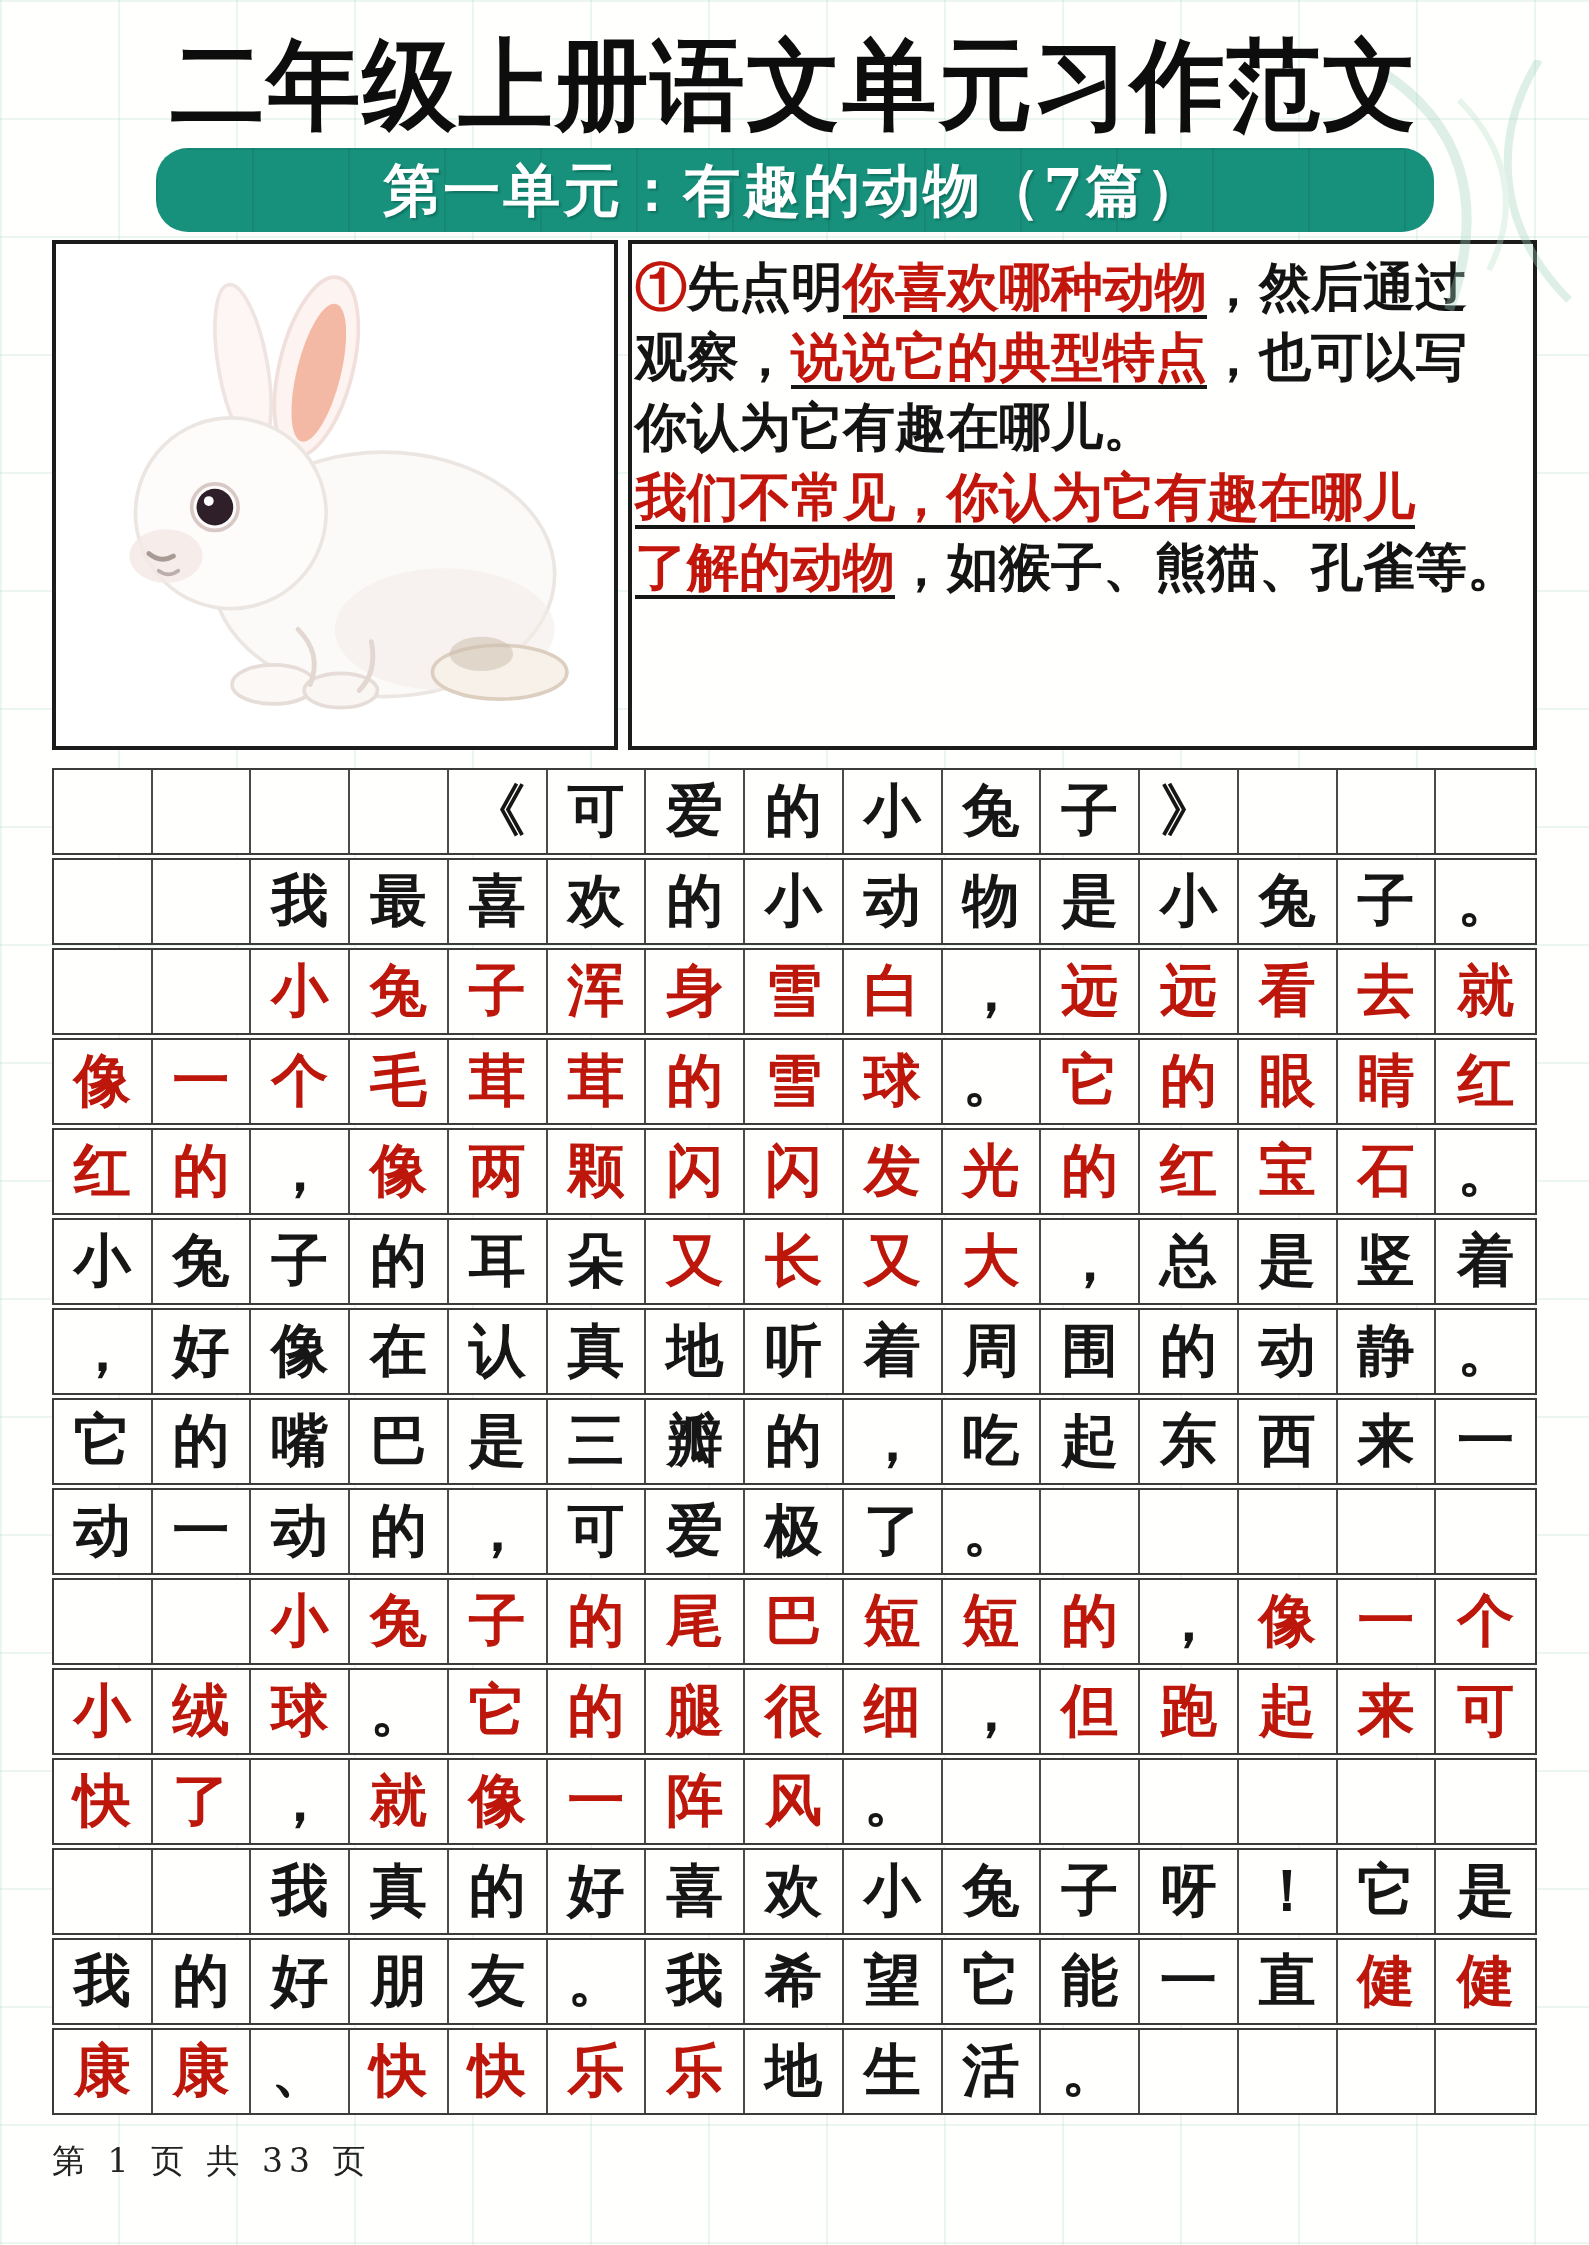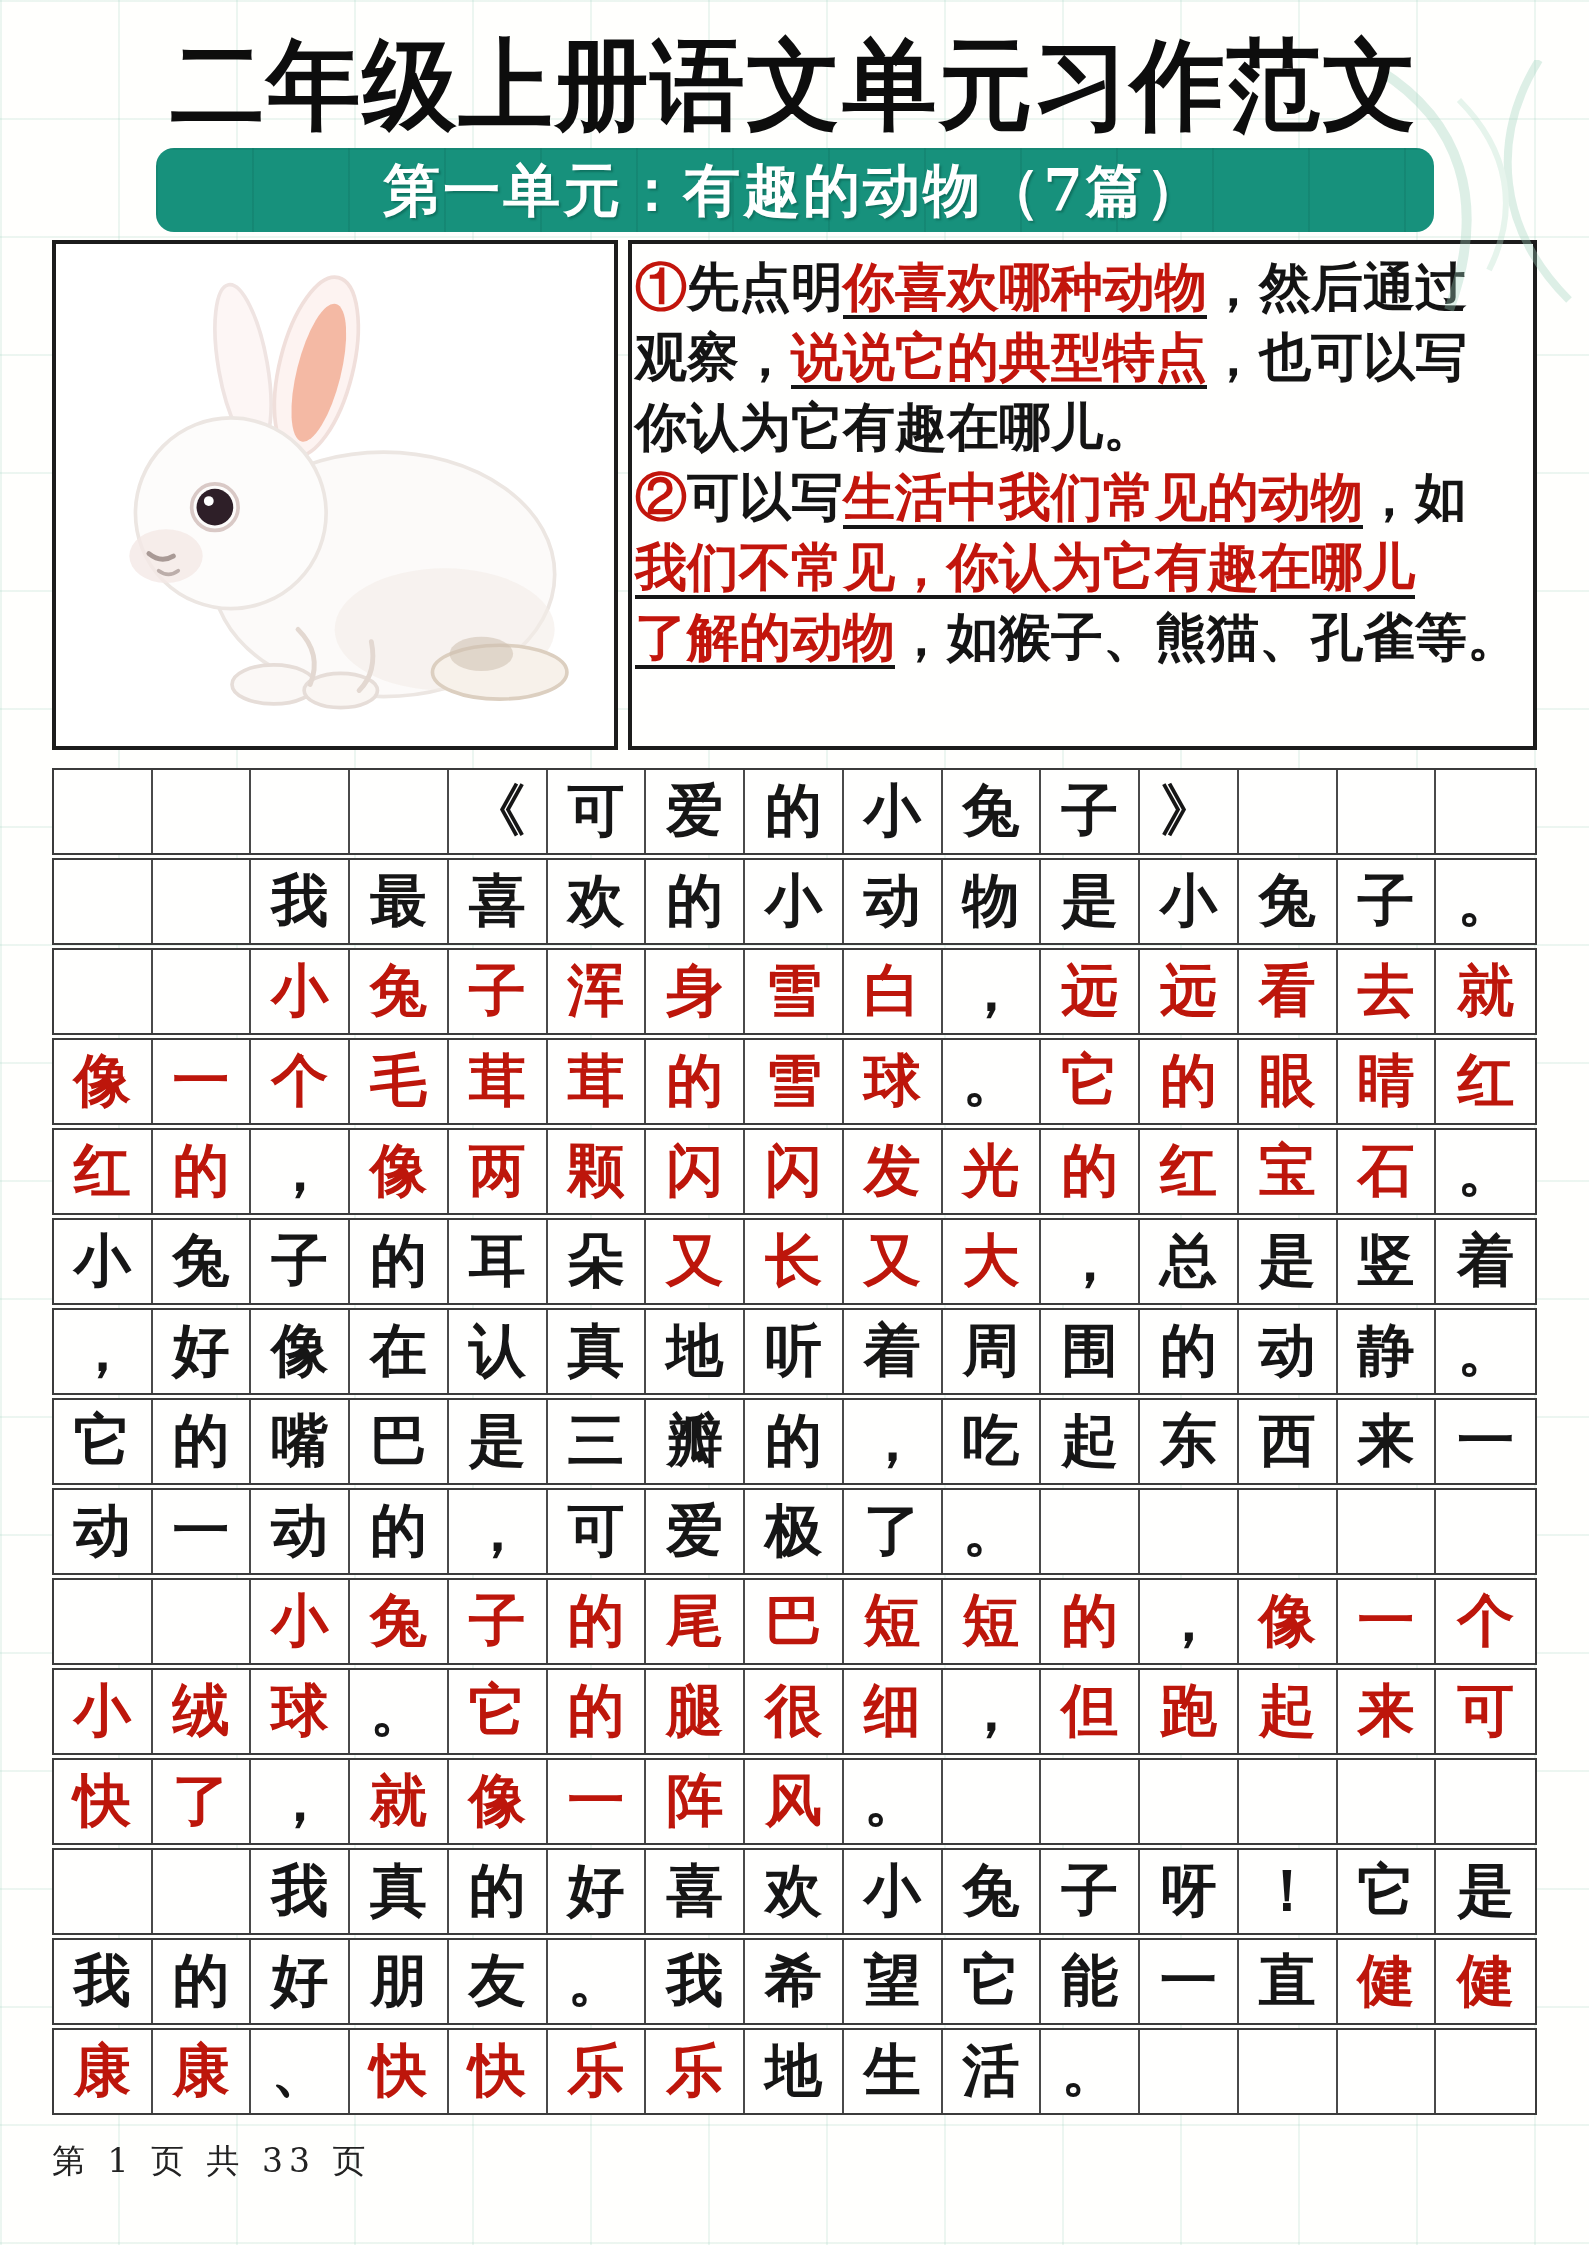--- a/index.html
+++ b/index.html
@@ -32,21 +32,21 @@
     margin:0;
     transform:scaleY(1.05);
   }
   .banner {
     width:1278px; height:84px;
     margin:4px auto 0 auto;
     background:#17917c;
     background-image:linear-gradient(rgba(10,90,75,0.18) 2px, transparent 2px),
                      linear-gradient(90deg, rgba(10,90,75,0.18) 2px, transparent 2px);
     background-size:96px 96px;
-    border-radius:18px;
+    border-radius:32px;
     color:#ffffff;
     font-size:57px; font-weight:900; letter-spacing:3px;
     text-align:center; line-height:84px;
     text-shadow:2px 2px 2px rgba(0,60,50,.35);
   }
   .top-row {
     margin-top:8px;
     display:flex; gap:10px;
     height:510px;
   }
@@ -144,21 +144,20 @@
 
         <path d="M180 300 q20 20 10 45 M240 310 q5 25 -10 40" fill="none" stroke="#e3d8d1" stroke-width="4" stroke-linecap="round"></path>
       </svg>
     </div>
 
     <div class="instr-box">
       <div id="instr-root">
           <div class="instr-line"><span class="seg-red ">①</span><span class="">先点明</span><span class="seg-red seg-u">你喜欢哪种动物</span><span class="">，然后通过</span></div>
           <div class="instr-line"><span class="">观察，</span><span class="seg-red seg-u">说说它的典型特点</span><span class="">，也可以写</span></div>
           <div class="instr-line"><span class="">你认为它有趣在哪儿。</span></div>
-          <div class="instr-line"><span class="seg-red ">②</span><span class="">可以写</span><span class="seg-red seg-u">生活中我们常见的动物</span><span class="">，如</span></div>
           <div class="instr-line"><span class="seg-red seg-u">我们不常见，你认为它有趣在哪儿</span></div>
           <div class="instr-line"><span class="seg-red seg-u">了解的动物</span><span class="">，如猴子、熊猫、孔雀等。</span></div>
         </div>
     </div>
 
   </div>
 
   <div class="essay-grid" id="grid-root">
       <div class="g-row">
         <div class="g-cell"></div>

